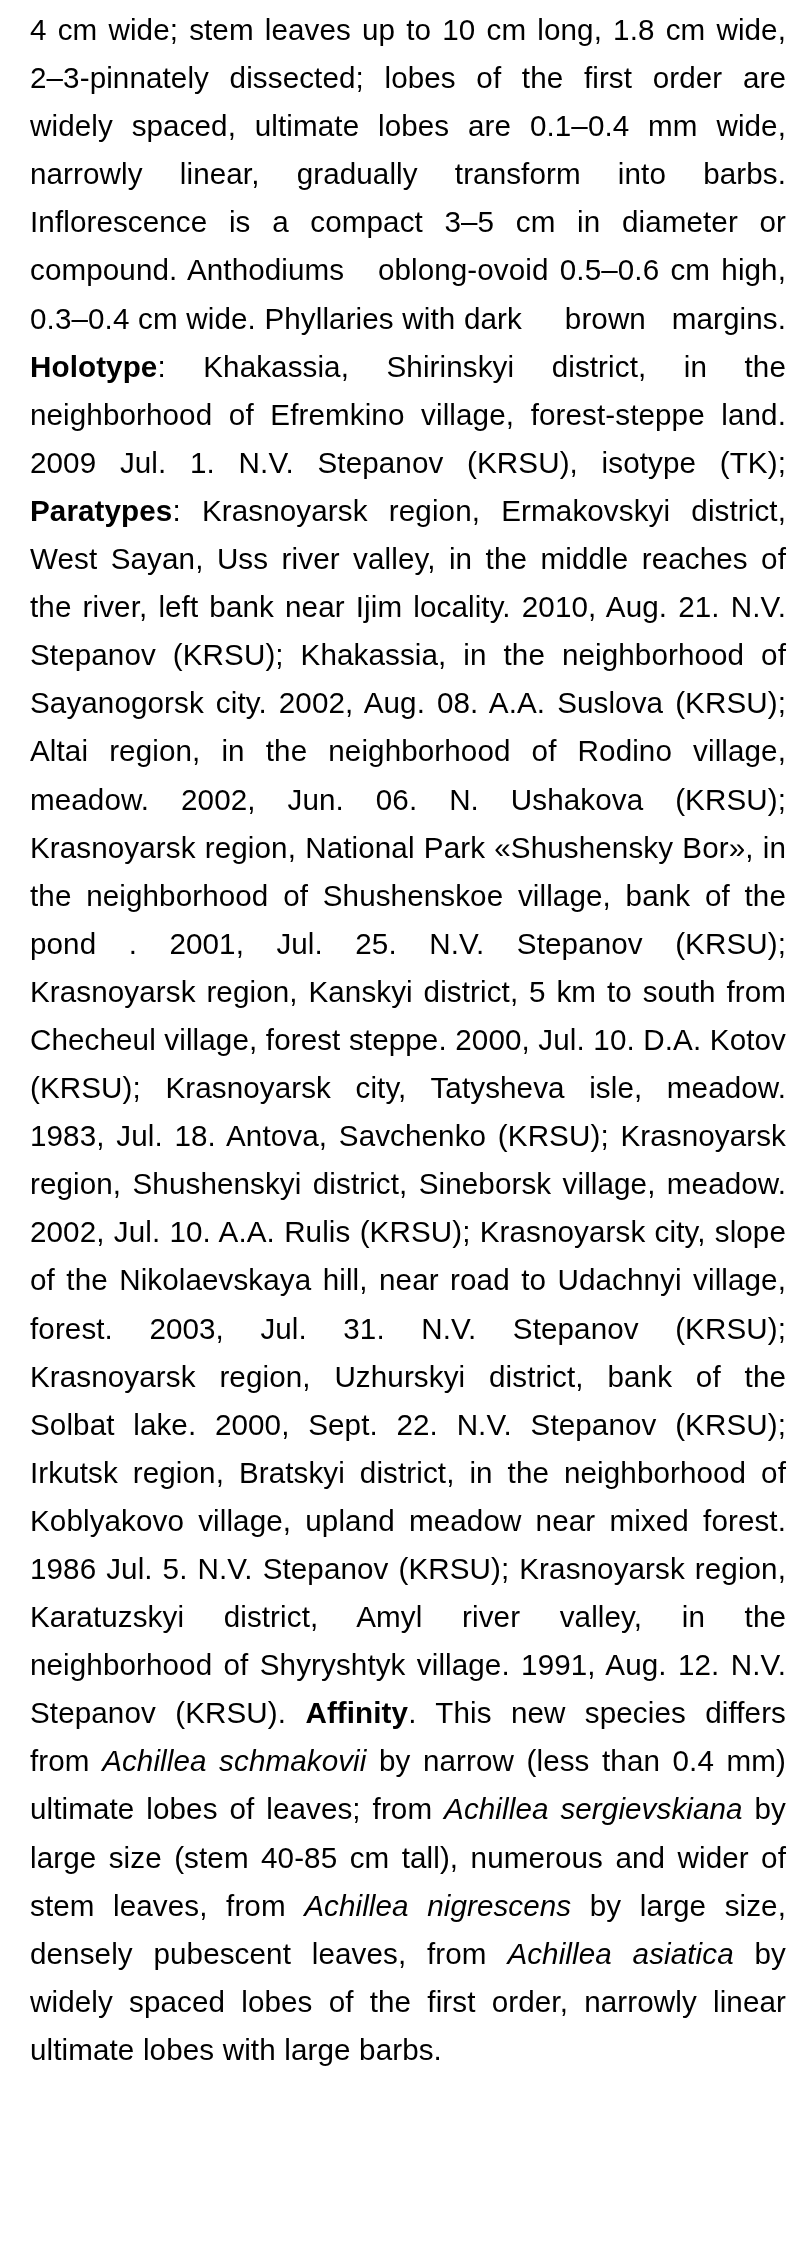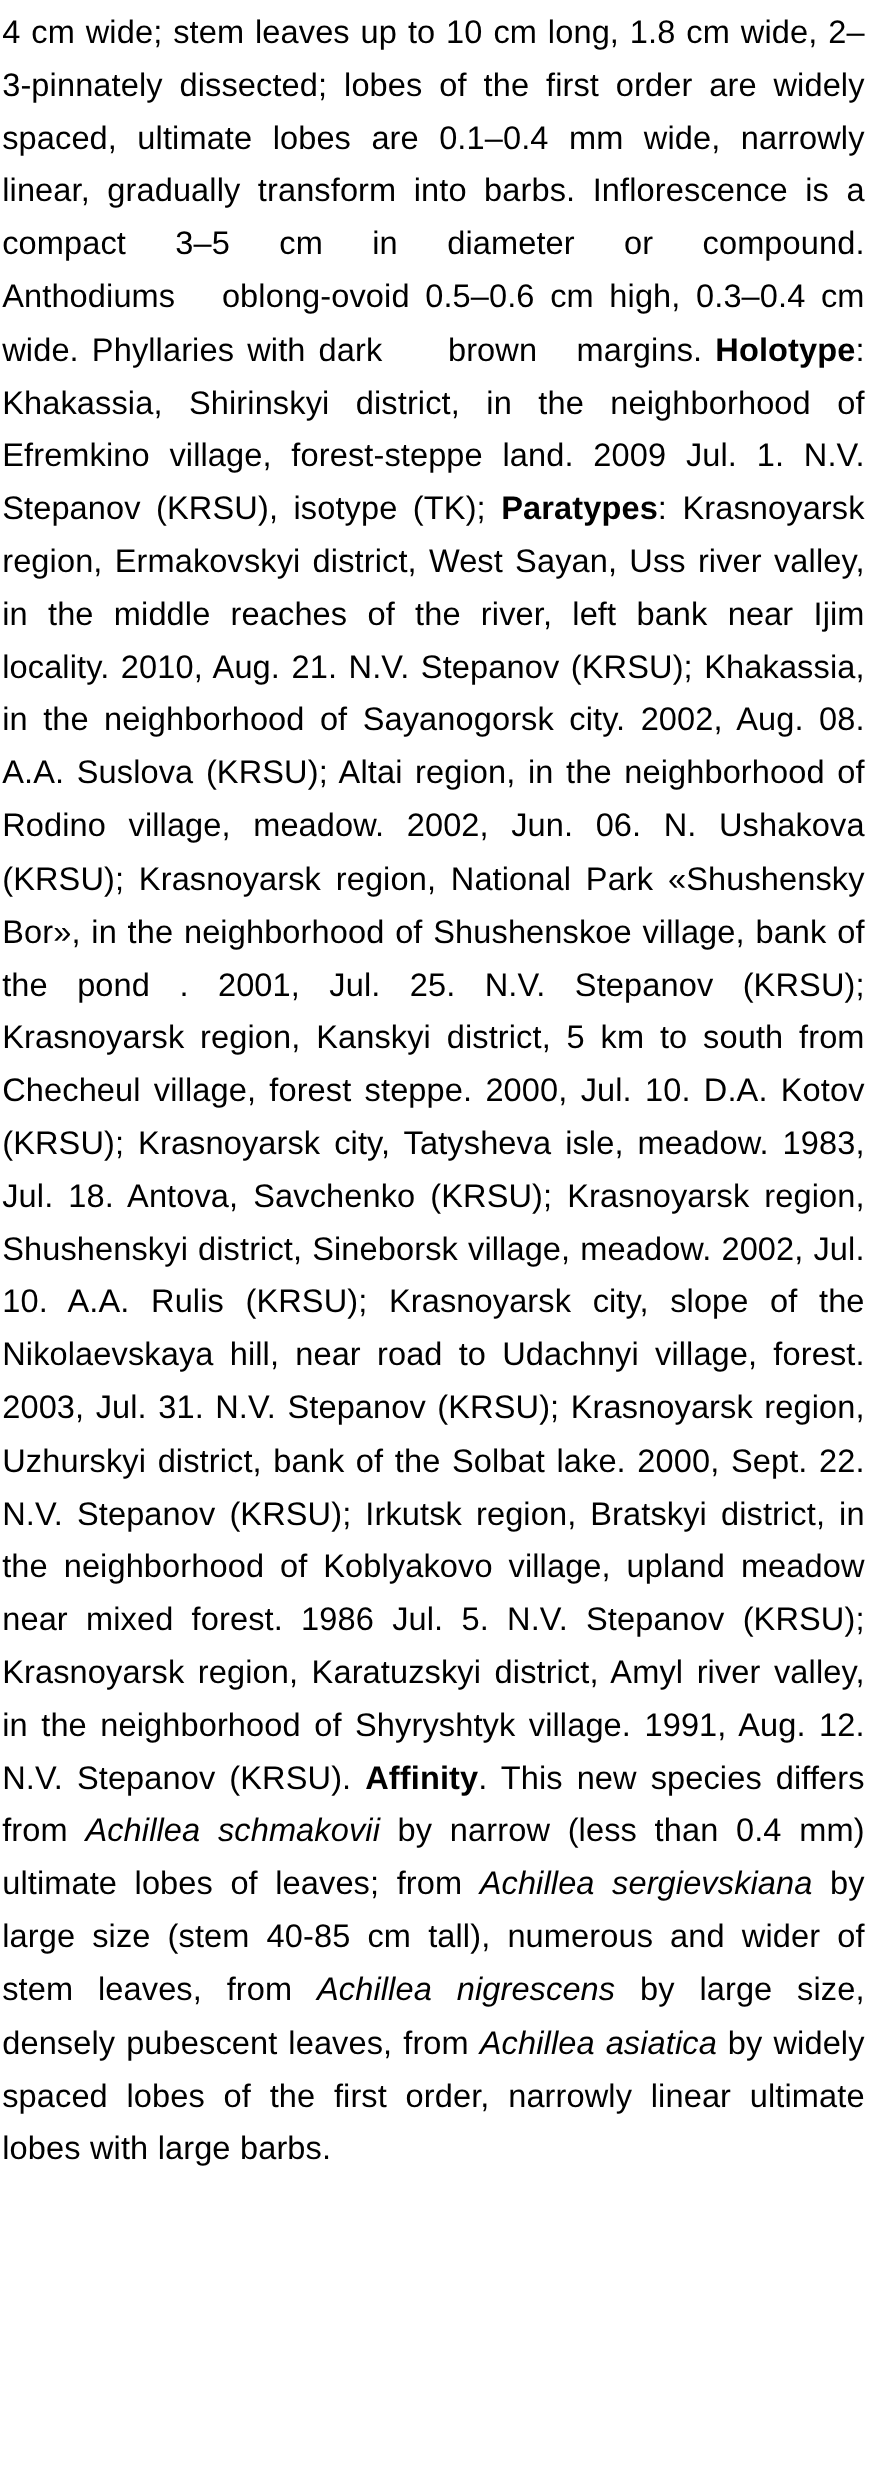--- a/index.html
+++ b/index.html
@@ -9,21 +9,21 @@
   }
   body {
     width: 800px;
     min-height: 2263px;
     font-family: "Liberation Sans", sans-serif;
     color: #000000;
   }
   #document-page {
     box-sizing: border-box;
     width: 800px;
-    padding: 6px 14px 0 2px;
+    padding: 6px 14px 0 30px;
   }
   .body-text {
     font-size: 29.6px;
     line-height: 48.1px;
     text-align: justify;
     text-justify: inter-word;
     letter-spacing: 0.1px;
     word-spacing: 0.2px;
     hyphens: manual;
   }

